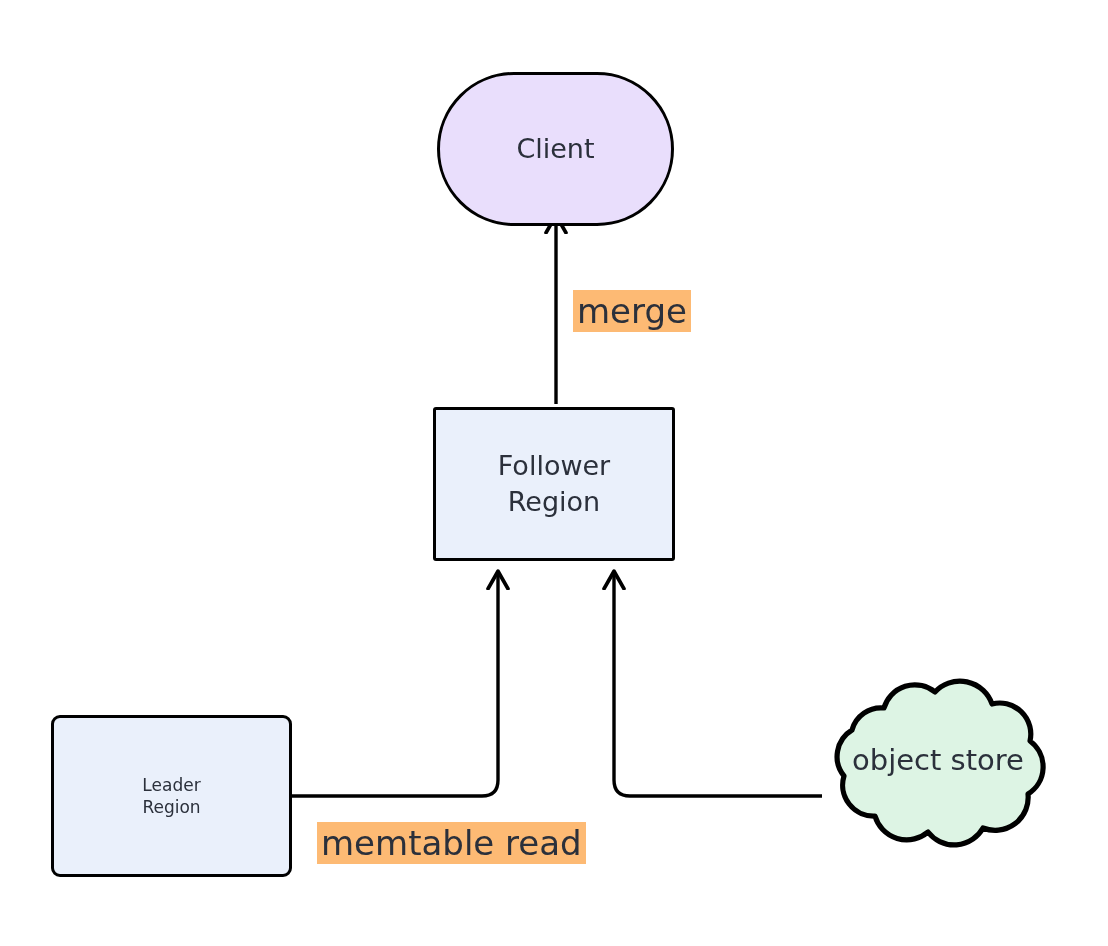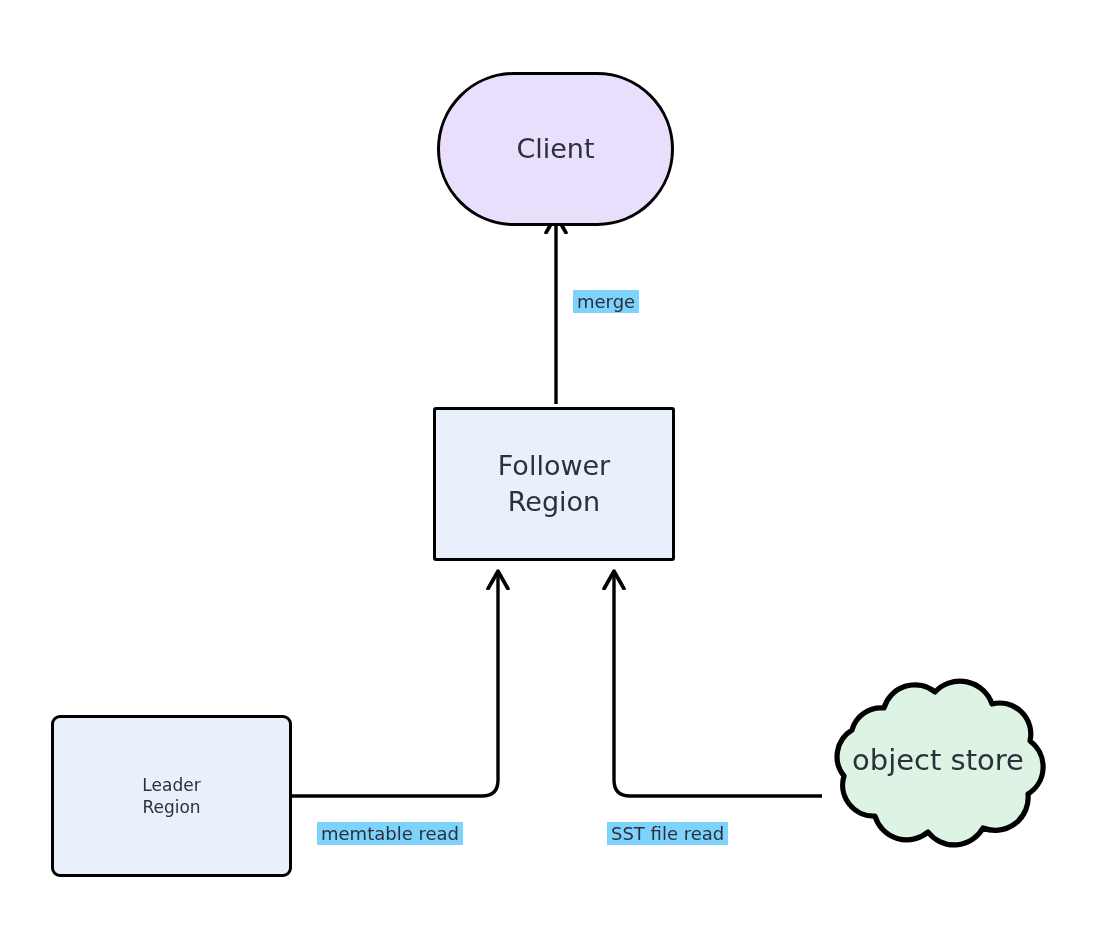--- a/index.html
+++ b/index.html
@@ -98,23 +98,23 @@
   }
   #node-objectstore .node-label {
     position: relative;
     z-index: 2;
     margin-top: 2px;
   }
 
   .edge-label {
     position: absolute;
     color: #2b303b;
-    font-size: 18px;
+    font-size: 34px;
     white-space: nowrap;
-    background: #7dd3fc;
+    background: #fdba74;
     padding: 1px 4px;
     z-index: 4;
     text-align: right;
   }
   #edge-label-merge {
     left: 573px;
     top: 290px;
   }
   #edge-label-memtable {
     left: 317px;
@@ -173,15 +173,14 @@
                A 30 30 0 0 1 66 44
                Z" fill="#ddf4e4" stroke="#000000" stroke-width="5.2" stroke-linejoin="round"></path>
     </svg>
     <span class="node-label">object store</span>
   </div>
 
   <div class="edge-label" id="edge-label-merge">merge</div>
 
   <div class="edge-label" id="edge-label-memtable">memtable read</div>
 
-  <div class="edge-label" id="edge-label-sst">SST file read</div>
 
 </div>
 
 </body></html>

